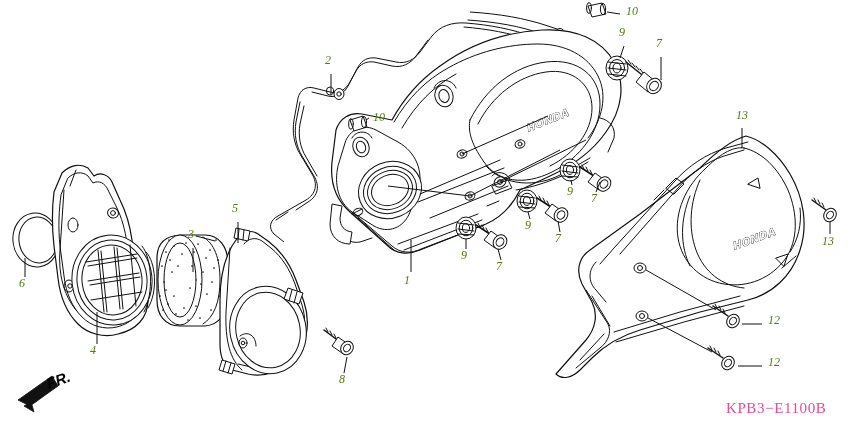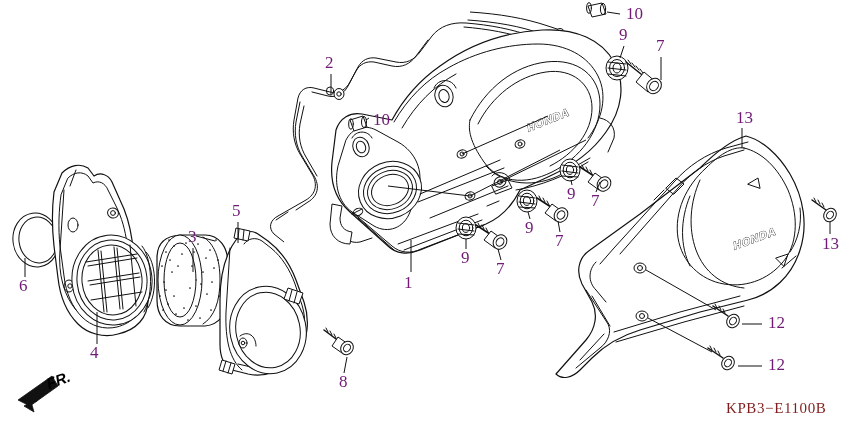--- a/index.html
+++ b/index.html
@@ -7,32 +7,33 @@
   body{
     width:850px;height:425px;overflow:hidden;
     font-family:"Liberation Serif", serif;
     color:#000;
   }
   #sheet{position:relative;width:850px;height:425px;background:#ffffff;}
   #art{position:absolute;left:0;top:0;width:850px;height:425px;}
   .callout{
     position:absolute;
     font-family:"Liberation Serif", serif;
-    font-size:17px;
+    font-size:12px;
     line-height:1;
-    color:#701a75;
+    color:#4d7c0f;
     white-space:nowrap;
     user-select:none;
+    font-style:italic;
   }
   .partno{
     position:absolute;
     font-family:"Liberation Serif", serif;
     font-size:15px;
     letter-spacing:0.6px;
-    color:#7f1d1d;
+    color:#ec4899;
     white-space:nowrap;
   }
   .frlabel{
     position:absolute;
     font-family:"Liberation Sans", sans-serif;
     font-size:15px;
     font-weight:bold;
     font-style:italic;
     color:#000;
     white-space:nowrap;

